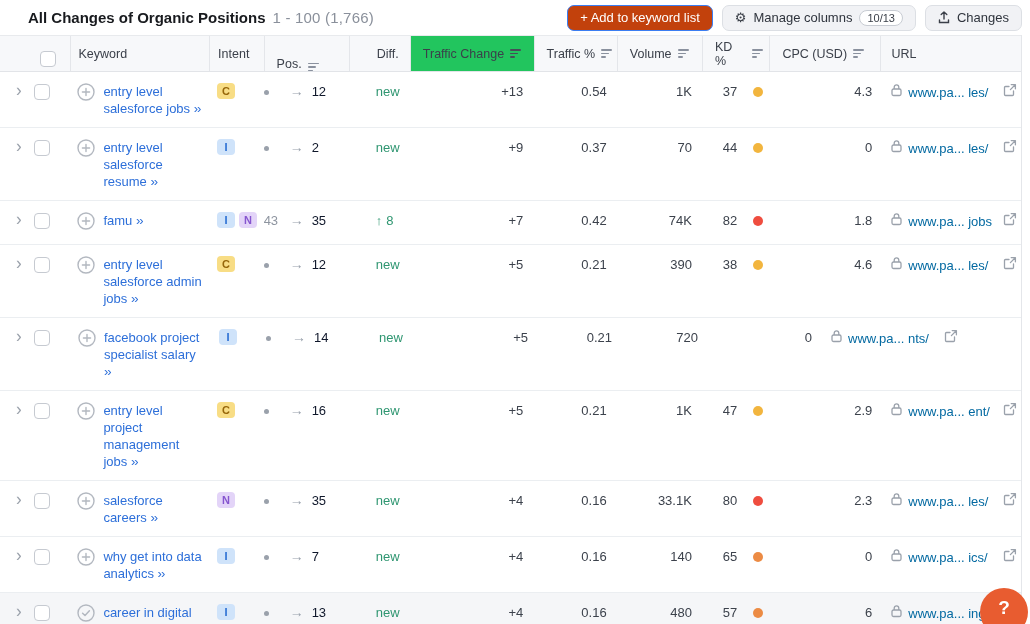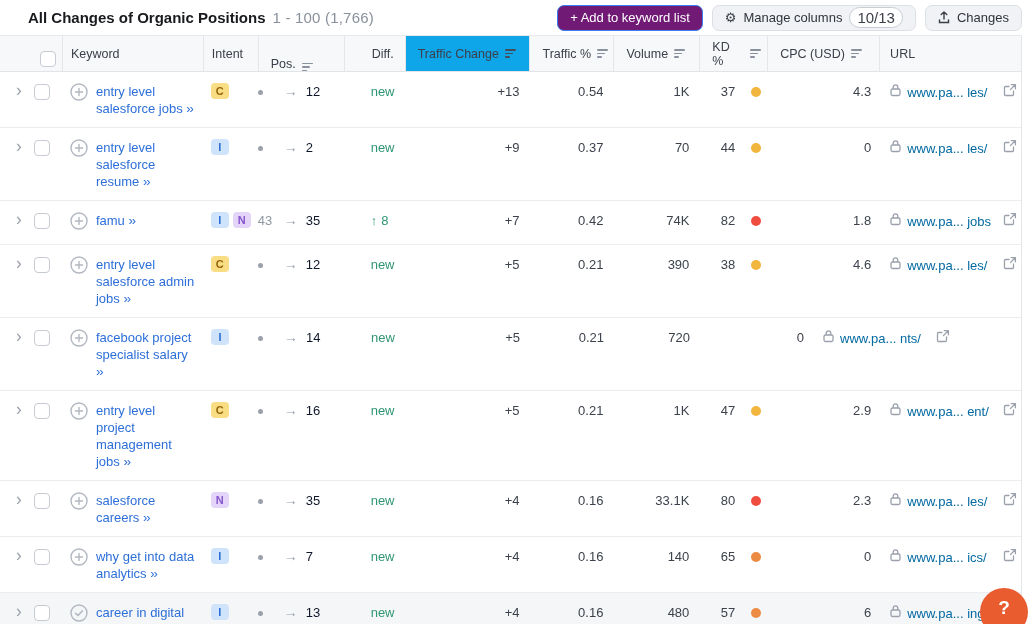--- a/index.html
+++ b/index.html
@@ -7,45 +7,45 @@
               font-family:"Liberation Sans", sans-serif; }
   #app { position:relative; width:1030px; height:624px; overflow:hidden; background:#fff; }
 
   
   .toolbar { display:flex; align-items:center; height:35px; padding:0 8px 0 28px; background:#fff; }
   .title { font-size:15px; font-weight:bold; color:#181a1e; }
   .range { font-size:15px; color:#8a909b; margin-left:7px; letter-spacing:.2px; }
   .toolbar .spacer { flex:1; }
   .btn { display:inline-flex; align-items:center; gap:7px; height:26px; padding:0 12px;
          border-radius:7px; font-size:13px; cursor:pointer; white-space:nowrap; }
-  .btn-primary { background:#701a75; color:#fff; border:1px solid #3b7ef2; }
+  .btn-primary { background:#c2410c; color:#fff; border:1px solid #3b7ef2; }
   .btn-gray { background:#f1f2f5; color:#2f343d; border:1px solid #dcdfe4; margin-left:9px; }
-  .pillbadge { background:#fff; border:1px solid #c8ccd3; border-radius:999px; font-size:15px;
+  .pillbadge { background:#fff; border:1px solid #c8ccd3; border-radius:999px; font-size:11px;
                color:#3a3f48; padding:1px 7px; }
   .gear { font-size:13px; color:#3a3f48; line-height:1; }
   .btn svg { display:block; }
 
   
   .tablewrap { position:absolute; left:0; top:35px; width:1022px; border-right:1px solid #e4e6ea; }
   .thead { display:flex; height:37px; background:#f7f8fa; border-top:1px solid #e8eaed;
            border-bottom:1px solid #e2e4e8; }
   .hcell { display:flex; align-items:center; gap:6px; font-size:12.5px; color:#3b404a;
            padding-left:12px; }
   .hcell.sep { border-left:1px solid #e4e6ea; }
-  .hcell.active { background:#0ea5e9; }
+  .hcell.active { background:#22c55e; }
   .sorticon { display:inline-flex; flex-direction:column; gap:2px; align-items:flex-start; cursor:pointer; }
   .sorticon i { display:block; height:1.5px; background:#8a919e; border-radius:1px; }
   .sorticon i:nth-child(1){ width:11px; } .sorticon i:nth-child(2){ width:8px; } .sorticon i:nth-child(3){ width:5px; }
   .active .sorticon i { background:#474d58; }
 
   .trow { display:flex; align-items:flex-start; border-bottom:1px solid #ebeef1; background:#fff; }
   .trow.shaded { background:#f5f6f8; }
   .cell { padding-top:11px; padding-bottom:10px; font-size:13px; color:#3c424c; line-height:17px; }
 
-  .col-expand { width:34px; } .col-check { width:28px; } .col-keyword { width:141px; }
+  .col-expand { width:34px; } .col-check { width:28px; } .col-keyword { width:141px;margin-left:8px; }
   .col-intent { width:55px; } .col-pos { width:86px; } .col-diff { width:61px; }
   .col-tc { width:125px; } .col-tpct { width:84px; } .col-vol { width:86px; }
   .col-kd { width:68px; } .col-cpc { width:112px; } .col-url { width:142px; }
 
   .num { text-align:right; padding-right:10px; }
   .col-cpc.num { padding-right:8px; }
 
   .chev { display:block; margin-left:16px; margin-top:-2px; color:#9aa1ab; font-size:17px;
           cursor:pointer; transform:scaleY(1.1); }
   .cb { display:block; width:16px; height:16px; border:1px solid #c6cad1; border-radius:4px;

